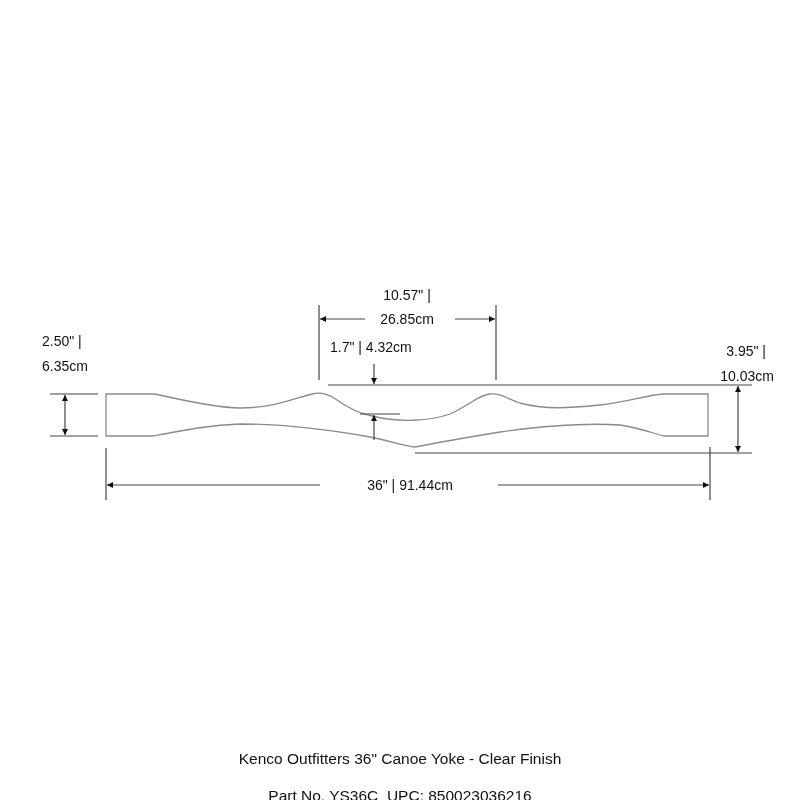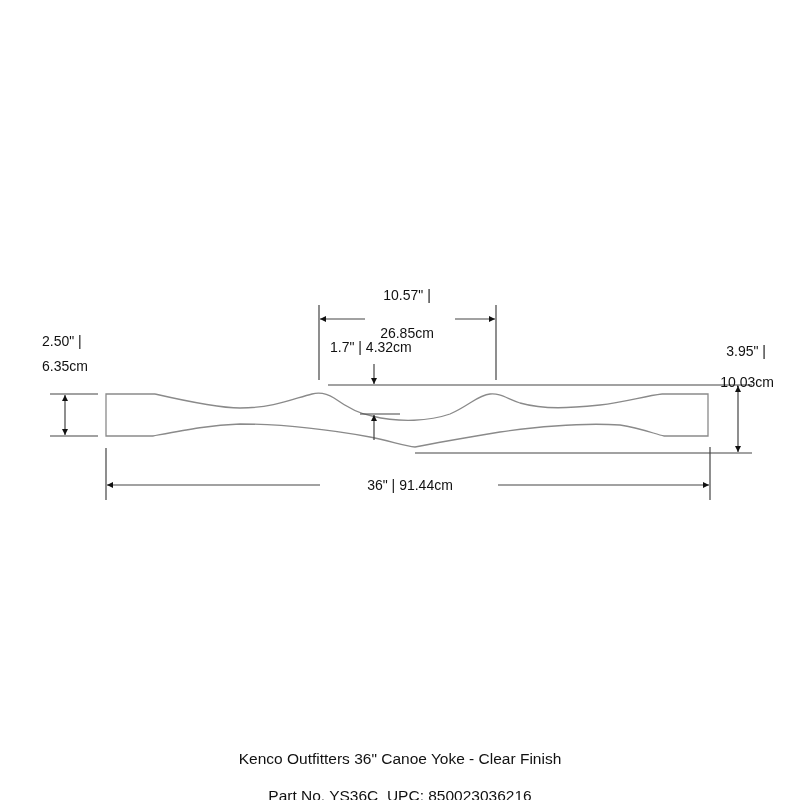--- a/index.html
+++ b/index.html
@@ -56,31 +56,31 @@
 
     <line x1="106" y1="448" x2="106" y2="500"></line>
     <line x1="710" y1="447" x2="710" y2="500"></line>
     <line x1="320" y1="485" x2="107" y2="485" marker-end="url(#arr)"></line>
     <line x1="498" y1="485" x2="709" y2="485" marker-end="url(#arr)"></line>
   </g>
 </svg>
 
 <div class="lbl center" style="left:357px; top:285px; width:100px;">
   <div>10.57" |</div>
-  <div style="margin-top:17px;">26.85cm</div>
+  <div style="margin-top:3px;">26.85cm</div>
 </div>
 
 <div class="lbl" style="left:330px; top:337px;">1.7" | 4.32cm</div>
 
 <div class="lbl" style="left:42px; top:331px;">
   <div>2.50" |</div>
   <div style="margin-top:4px;">6.35cm</div>
 </div>
 
 <div class="lbl right" style="left:672px; top:341px; width:102px;">
   <div style="padding-right:8px;">3.95" |</div>
-  <div style="margin-top:10px;">10.03cm</div>
+  <div style="margin-top:4px;">10.03cm</div>
 </div>
 
 <div class="lbl center" style="left:330px; top:475px; width:160px;">36" | 91.44cm</div>
 
 <div class="footer" style="top:750px;">Kenco Outfitters 36" Canoe Yoke - Clear Finish</div>
 <div class="footer" style="top:787px; white-space:pre;">Part No. YS36C  UPC: 850023036216</div>
 
 </body></html>

